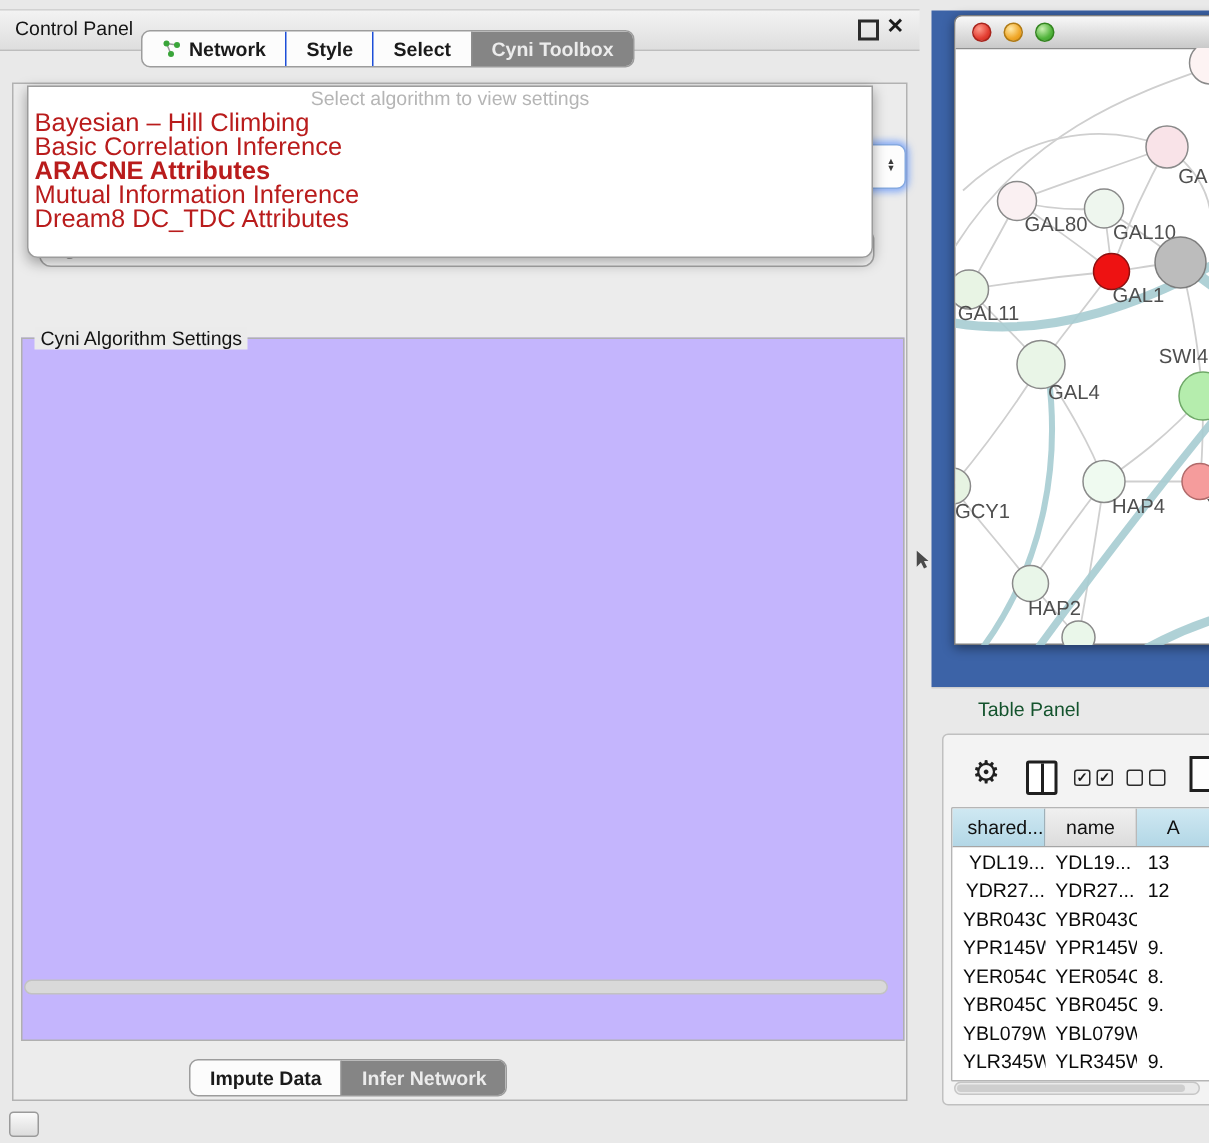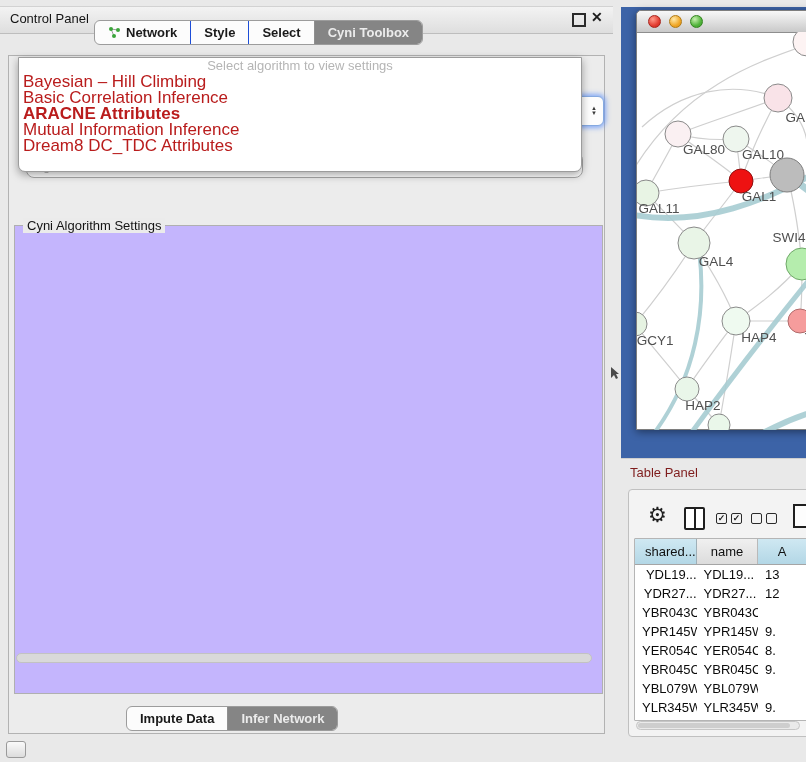--- a/index.html
+++ b/index.html
@@ -81,21 +81,21 @@
   .net-titlebar{height:21px;background:linear-gradient(#f8f8f8,#c9c9c9);border-bottom:1px solid #8e8e8e;
     border-radius:5px 5px 0 0;display:flex;align-items:center;padding-left:11px;gap:8px;}
   .light{width:13px;height:13px;border-radius:50%;box-sizing:border-box;}
   .light.red{background:radial-gradient(circle at 35% 30%,#ff9a8a,#e33e32 60%,#c22418);border:1px solid #a8241c;}
   .light.yellow{background:radial-gradient(circle at 35% 30%,#ffe9a8,#f0a728 60%,#d98d12);border:1px solid #b07a14;}
   .light.green{background:radial-gradient(circle at 35% 30%,#c8f0b0,#52b43c 60%,#3a9a2c);border:1px solid #33851f;}
   #netsvg{position:absolute;left:0;top:21px;width:200px;height:398px;}
 
   
   .tp-sep{left:621px;top:458px;width:185px;height:1px;background:#cfcfcf;}
-  .tp-title{left:630px;top:465px;font-size:13px;color:#7f1d1d;}
+  .tp-title{left:652px;top:465px;font-size:13px;color:#14532d;}
   .tp-box{left:628px;top:489px;width:200px;height:246px;background:#f3f3f3;border:1px solid #c0c0c0;border-radius:4px;}
   .gear-ic{left:648px;top:503px;font-size:21px;color:#1f1f1f;}
   .col-ic{left:684px;top:507px;width:17px;height:19px;border:2px solid #1f1f1f;border-radius:2px;background:#fff;}
   .col-ic::after{content:"";position:absolute;left:50%;top:0;bottom:0;width:2px;background:#1f1f1f;transform:translateX(-50%);}
   .cb-pair{display:flex;gap:4px;}
   .cb-pair.checked{left:716px;top:513px;}
   .cb-pair.unchecked{left:751px;top:513px;}
   .cbs{width:11px;height:11px;border:1.5px solid #2a2a2a;border-radius:2px;font-size:9px;line-height:9px;text-align:center;font-weight:bold;color:#1a1a1a;box-sizing:border-box;}
   .cbs.on::after{content:"✓";}
   .doc-ic{left:793px;top:504px;width:15px;height:20px;border:2px solid #1f1f1f;background:#fdfdfd;}

